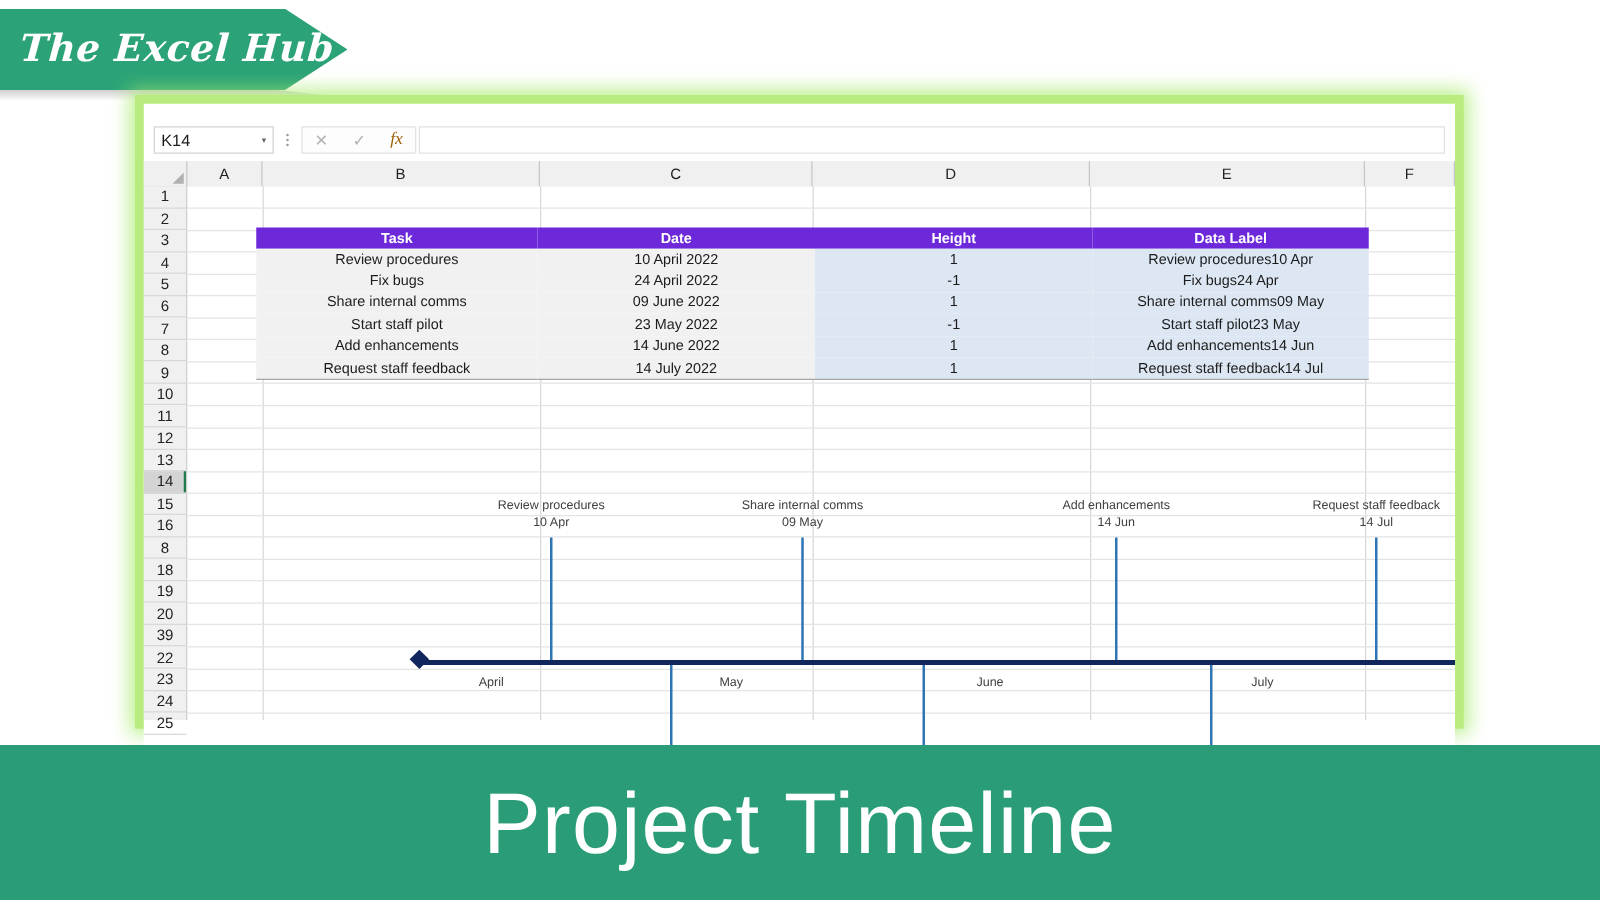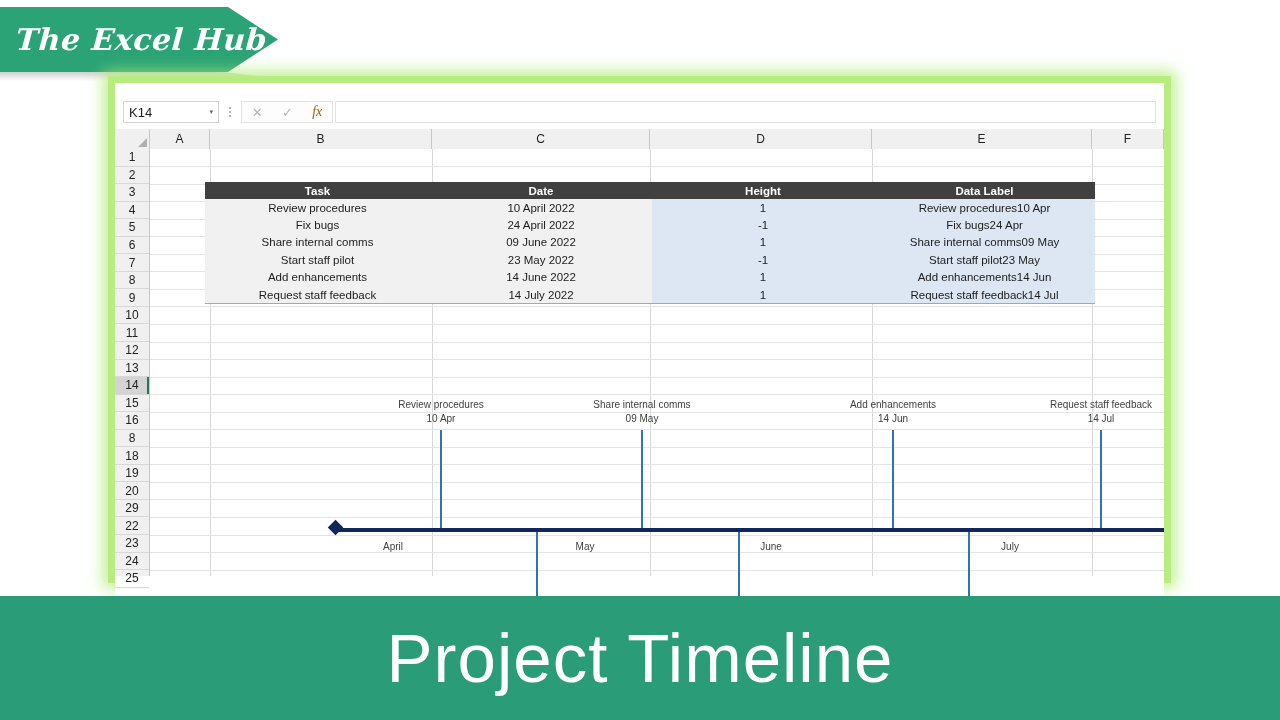--- a/index.html
+++ b/index.html
@@ -99,21 +99,21 @@
   #grid-body{
     position:absolute;left:35px;top:66px;width:1014px;height:427px;background:#ffffff;
   }
 
   
   #data-table{
     position:absolute;left:90px;top:99px;width:890px;
     border-collapse:collapse;table-layout:fixed;
   }
   #data-table th{
-    background:#404040;color:#ffffff;font-size:11.5px;font-weight:bold;
+    background:#6d28d9;color:#ffffff;font-size:11.5px;font-weight:bold;
     height:17px;text-align:center;padding:0;
   }
   #data-table td{
     height:17.4px;font-size:11.5px;text-align:center;padding:0;color:#1c1c1c;
   }
   .cell-gray{background:#f1f1f1;}
   .cell-blue{background:#dce7f3;color:#1f3a6e;}
   #data-table tr:last-child td{border-bottom:1px solid #a6a6a6;}
   .col-task{width:225px;}
   .col-date{width:222px;}
@@ -206,21 +206,21 @@
       <div class="row-cell">11</div>
       <div class="row-cell">12</div>
       <div class="row-cell">13</div>
       <div class="row-cell active">14</div>
       <div class="row-cell">15</div>
       <div class="row-cell">16</div>
       <div class="row-cell">8</div>
       <div class="row-cell">18</div>
       <div class="row-cell">19</div>
       <div class="row-cell">20</div>
-      <div class="row-cell">29</div>
+      <div class="row-cell">39</div>
       <div class="row-cell">22</div>
       <div class="row-cell">23</div>
       <div class="row-cell">24</div>
       <div class="row-cell">25</div>
     </div>
 
   <div id="grid-body">
       <div style="position: absolute; top: 0px; bottom: 0px; width: 1px; background: rgb(216, 216, 216); left: 60px;"></div>
       <div style="position: absolute; top: 0px; bottom: 0px; width: 1px; background: rgb(216, 216, 216); left: 282px;"></div>
       <div style="position: absolute; top: 0px; bottom: 0px; width: 1px; background: rgb(216, 216, 216); left: 500px;"></div>
@@ -323,21 +323,21 @@
         <div>14 Jun</div>
       </div>
       <div class="stem" style="left: 818px; top: 209px; height: 95px;"></div>
       <div class="stem" style="left: 950px; top: 107px; height: 98px;"></div>
       <div class="mark-top" style="left: 851px; top: 75px;">
         <div>Request staff feedback</div>
         <div>14 Jul</div>
       </div>
       <div class="month-lbl" style="left: 183px;">April</div>
       <div class="month-lbl" style="left: 375px;">May</div>
-      <div class="month-lbl" style="left: 561px;">June</div>
+      <div class="month-lbl" style="left: 582px;">June</div>
       <div class="month-lbl" style="left: 800px;">July</div>
       <div class="month-lbl" style="left: 980px;">August</div>
     </div>
 </div>
 
 <div id="bottom-banner">
   <span id="bottom-title">Project Timeline</span>
 </div>
 
 </body></html>

